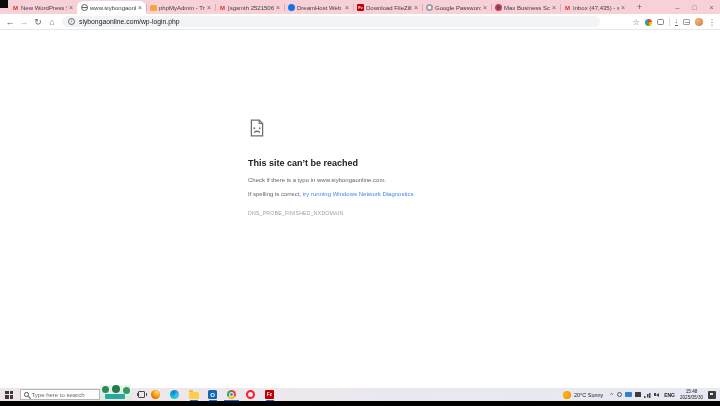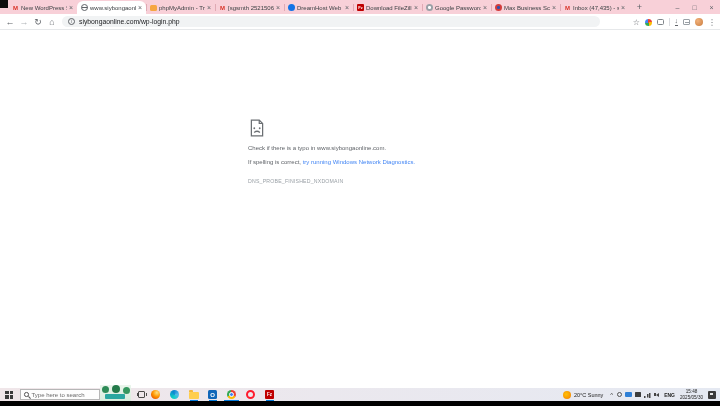--- a/index.html
+++ b/index.html
@@ -209,20 +209,21 @@
 
   <div class="content">
     <div class="error-wrap">
       <svg class="sad-icon" width="18" height="18" viewBox="0 0 16 16">
         <path d="M3 1 h7 l3 3 v11 h-10 z" fill="none" stroke="#6b6f73" stroke-width="1.1"></path>
         <path d="M10 1 v3 h3" fill="none" stroke="#6b6f73" stroke-width="1.1"></path>
         <circle cx="5.6" cy="8.2" r="0.8" fill="#6b6f73"></circle>
         <circle cx="10.4" cy="8.2" r="0.8" fill="#6b6f73"></circle>
         <path d="M5.4 12 Q8 9.8 10.6 12" fill="none" stroke="#6b6f73" stroke-width="1.1"></path>
       </svg>
+      <div class="error-heading">This site can’t be reached</div>
       <div class="error-line1">Check if there is a typo in www.siybongaonline.com.</div>
       <div class="error-line2"><span>If spelling is correct, </span><span class="error-link">try running Windows Network Diagnostics.</span></div>
       <div class="error-code">DNS_PROBE_FINISHED_NXDOMAIN</div>
     </div>
   </div>
 
   <div class="taskbar">
     <div class="start">
       <span></span>
         <span></span>

